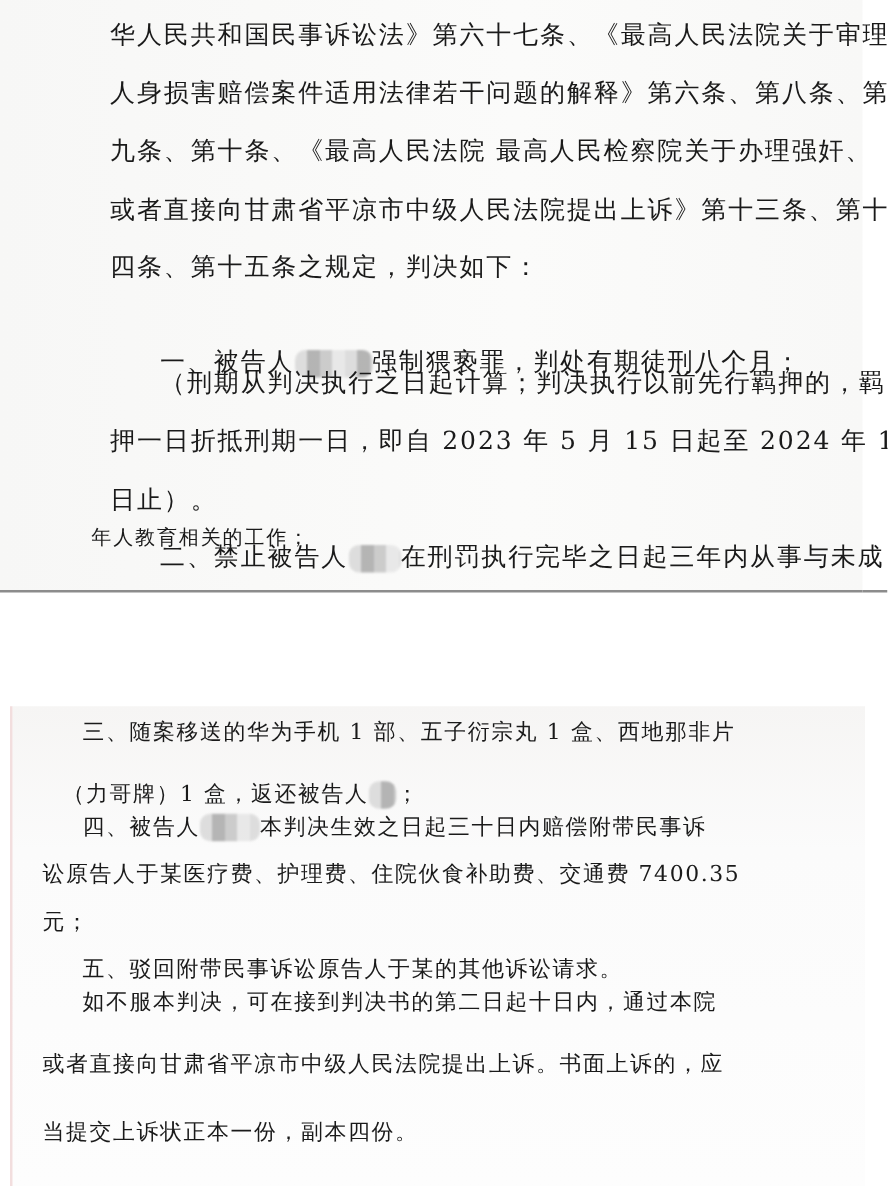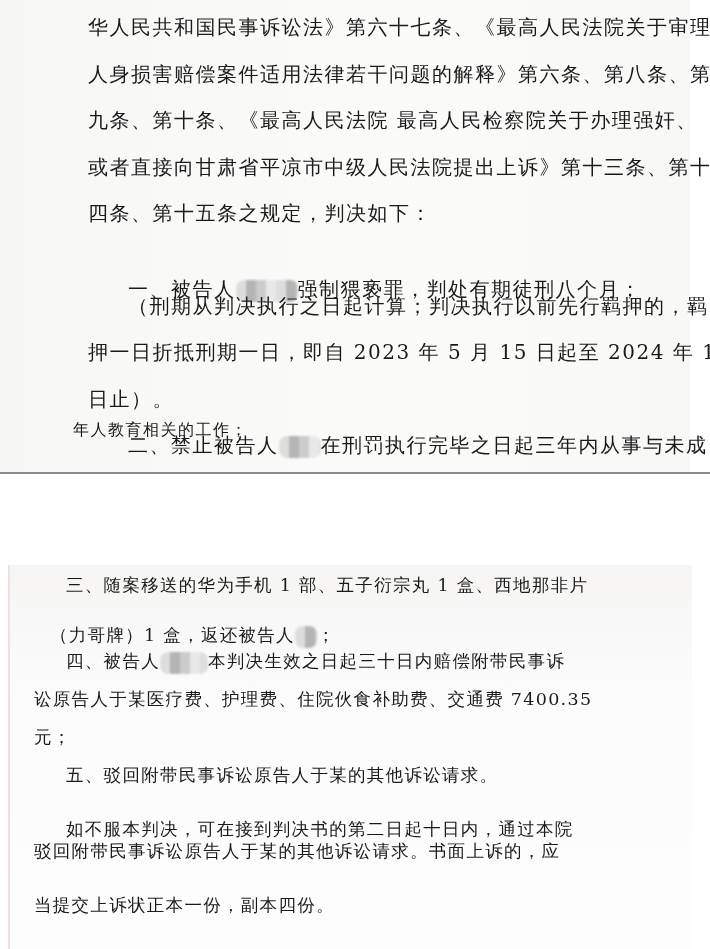--- a/index.html
+++ b/index.html
@@ -69,21 +69,21 @@
   </div>
 
   <div class="line small" style="left:56px; top:84px;">
     <span>四、被告人</span><span class="redact" style="width:48px;"></span><span>本判决生效之日起三十日内赔偿附带民事诉</span>
   </div>
   <div class="line small" style="left:24px; top:122px;">讼原告人于某医疗费、护理费、住院伙食补助费、交通费 7400.35</div>
   <div class="line small" style="left:24px; top:160px;">元；</div>
 
   <div class="line small" style="left:56px; top:198px;">五、驳回附带民事诉讼原告人于某的其他诉讼请求。</div>
 
-  <div class="line small" style="left:56px; top:252px;text-align:right;">如不服本判决，可在接到判决书的第二日起十日内，通过本院</div>
-  <div class="line small" style="left:24px; top:274px;">驳回附带民事诉讼原告人于某的其他诉讼请求。书面上诉的，应</div>
+  <div class="line small" style="left:56px; top:224px;text-align:right;">如不服本判决，可在接到判决书的第二日起十日内，通过本院</div>
+  <div class="line small" style="left:24px; top:274px;">或者直接向甘肃省平凉市中级人民法院提出上诉。书面上诉的，应</div>
   <div class="line small" style="left:24px; top:328px;">当提交上诉状正本一份，副本四份。</div>
 </div>
 
 <div class="line" style="position:absolute; left:88px; top:0;">
 </div>
 
 <div class="line" style="position:absolute; left:73px; top:420px; font-size:16px; letter-spacing:1.5px;">年人教育相关的工作；</div>
 
 </body></html>

